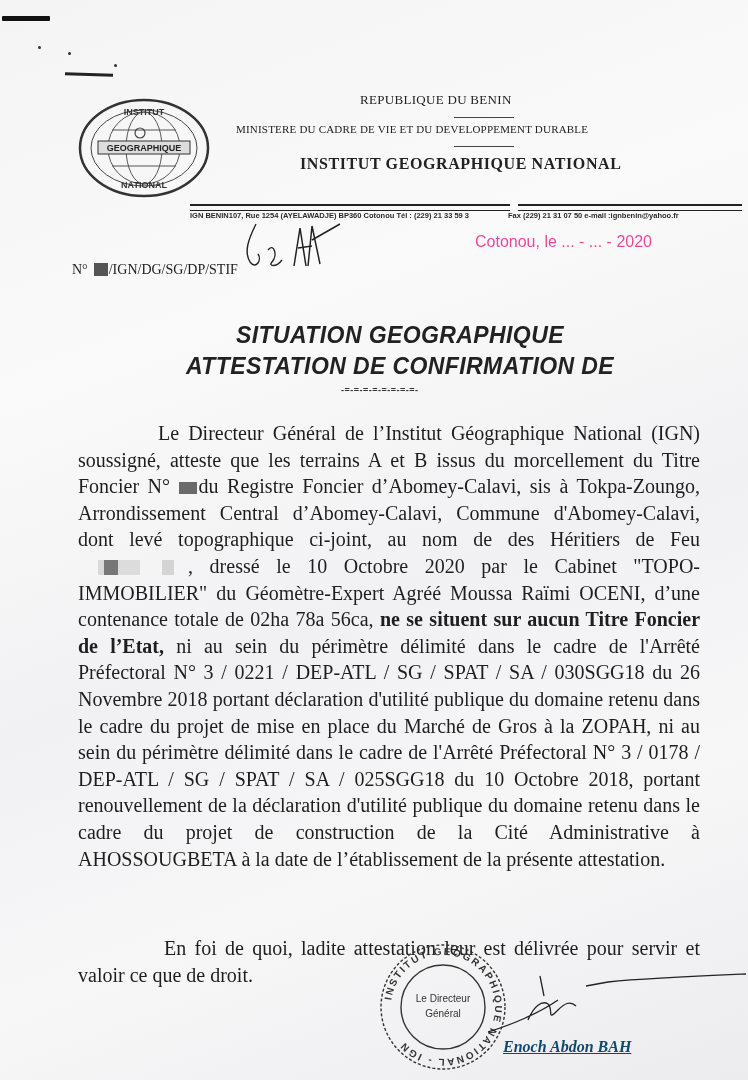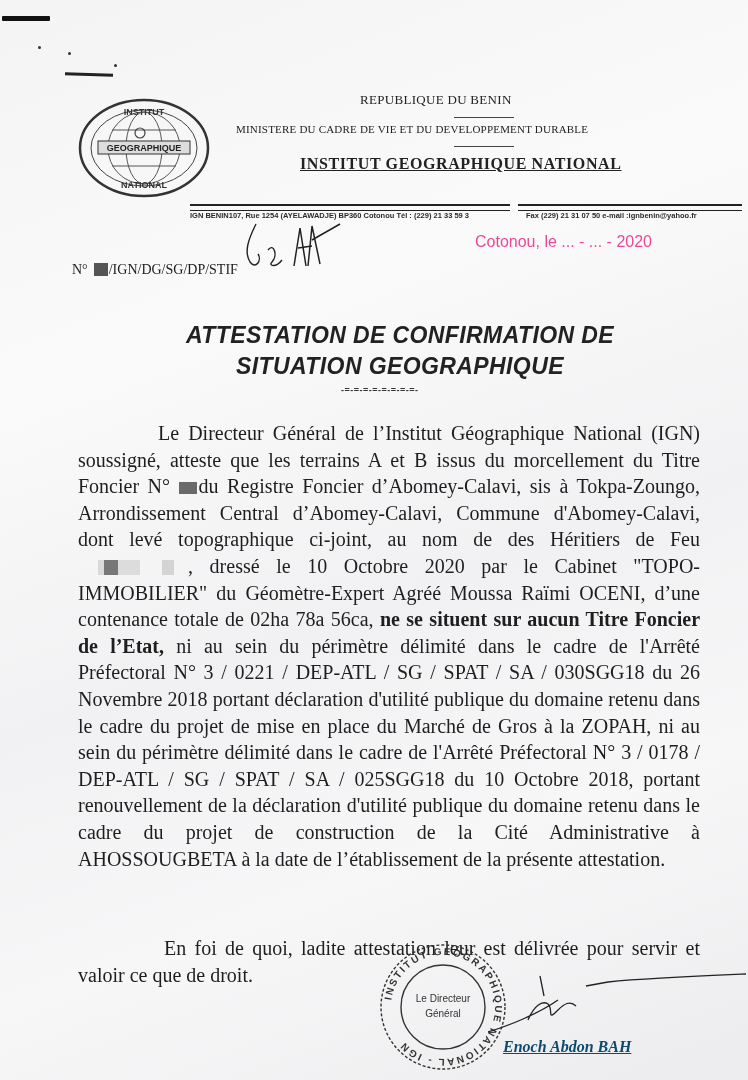--- a/index.html
+++ b/index.html
@@ -17,27 +17,27 @@
 
   
   .logo { left: 78px; top: 98px; width: 132px; height: 100px; }
 
   .hdr { text-align: left; color: #222; }
   .rep { left: 360px; top: 92px; width: 250px; font-size: 13px; letter-spacing: 0.3px; }
   .rule-small { height: 1px; background: #444; width: 60px; }
   .r1 { left: 454px; top: 117px; }
   .min { left: 236px; top: 123px; width: 460px; font-size: 11px; letter-spacing: 0.2px; }
   .r2 { left: 454px; top: 146px; }
-  .ign { left: 300px; top: 155px; width: 360px; font-size: 16px; font-weight: bold; letter-spacing: 0.6px; text-decoration: underline; }
+  .ign { left: 300px; top: 155px; width: 360px; font-size: 16px; font-weight: bold; letter-spacing: 0.6px; }
 
   .addr-rule { left: 190px; top: 204px; height: 4px; border-top: 2px solid #222; border-bottom: 1px solid #222; }
   .ar1 { width: 320px; }
   .ar2 { left: 518px; width: 224px; }
   .addr { left: 190px; top: 211px; font-family: "Liberation Sans", sans-serif; font-size: 7.5px; font-weight: bold; white-space: nowrap; color: #2a2a2a; }
-  .addr2 { left: 526px; }
+  .addr2 { left: 508px; }
 
   .place { left: 475px; top: 233px; font-size: 16px; white-space: nowrap; font-family: "Liberation Sans", sans-serif; color: #ec4899; }
   .ref { left: 72px; top: 262px; font-size: 14px; white-space: nowrap; }
   .redact-sm { display: inline-block; width: 14px; height: 13px; background: #555; vertical-align: -2px; margin: 0 1px 0 6px; }
 
   .title { left: 60px; top: 320px; width: 680px; text-align: center; font-family: "Liberation Sans", sans-serif; font-style: italic; font-weight: bold; font-size: 23px; line-height: 31px; color: #222; letter-spacing: 0.4px; }
   .title-deco { left: 341px; top: 385px; font-family: "Liberation Sans", sans-serif; font-size: 9px; font-weight: bold; letter-spacing: 0.5px; color: #333; }
 
   .body-text { left: 78px; width: 622px; font-size: 20px; line-height: 26.6px; text-align: justify; color: #1e1e1e; }
   .p1 { top: 420px; }
@@ -94,22 +94,22 @@
 <div class="abs ref">
   <span>N°</span><span class="redact-sm"></span><span>/IGN/DG/SG/DP/STIF</span>
 </div>
 
 <svg class="abs initials" viewBox="0 0 120 60">
   <path d="M28 4 C20 20, 16 32, 22 42 C28 50, 34 40, 30 34 M40 30 C46 22, 50 36, 44 42 C40 46, 48 48, 54 40" fill="none" stroke="#222" stroke-width="1.4"></path>
   <path d="M66 46 L72 8 L78 46 M70 28 L84 26 M80 46 L84 6 L92 44 M84 20 L112 4" fill="none" stroke="#222" stroke-width="1.5"></path>
 </svg>
 
 <div class="abs title">
+  <div>SITUATION GEOGRAPHIQUE</div>
   <div>ATTESTATION DE CONFIRMATION DE</div>
-  <div>SITUATION GEOGRAPHIQUE</div>
 </div>
 <div class="abs title-deco">-=-=-=-=-=-=-=-=-</div>
 
 <div class="abs body-text p1"><span class="indent"></span><span>Le Directeur Général de l’Institut Géographique National (IGN) soussigné, atteste que les terrains A et B issus du morcellement du Titre Foncier N°</span> <span class="redact-no"></span><span>du Registre Foncier d’Abomey-Calavi, sis à Tokpa-Zoungo, Arrondissement Central d’Abomey-Calavi, Commune d'Abomey-Calavi, dont levé topographique ci-joint, au nom de des Héritiers de Feu</span> <span class="redact-name"></span><span>, dressé le 10 Octobre 2020 par le Cabinet "TOPO-IMMOBILIER" du Géomètre-Expert Agréé Moussa Raïmi OCENI, d’une contenance totale de 02ha 78a 56ca,</span> <span class="bold">ne se situent sur aucun Titre Foncier de l’Etat,</span> <span>ni au sein du périmètre délimité dans le cadre de l'Arrêté Préfectoral N° 3 / 0221 / DEP-ATL / SG / SPAT / SA / 030SGG18 du 26 Novembre 2018 portant déclaration d'utilité publique du domaine retenu dans le cadre du projet de mise en place du Marché de Gros à la ZOPAH, ni au sein du périmètre délimité dans le cadre de l'Arrêté Préfectoral N° 3 / 0178 / DEP-ATL / SG / SPAT / SA / 025SGG18 du 10 Octobre 2018, portant renouvellement de la déclaration d'utilité publique du domaine retenu dans le cadre du projet de construction de la Cité Administrative à AHOSSOUGBETA à la date de l’établissement de la présente attestation.</span></div>
 
 <div class="abs body-text p2"><span class="indent"></span><span>En foi de quoi, ladite attestation leur est délivrée pour servir et valoir ce que de droit.</span></div>
 
 <svg class="abs stamp" viewBox="0 0 130 130">
   <defs>
     <path id="ring" d="M65 65 m-52 0 a52 52 0 1 1 104 0 a52 52 0 1 1 -104 0"></path>

